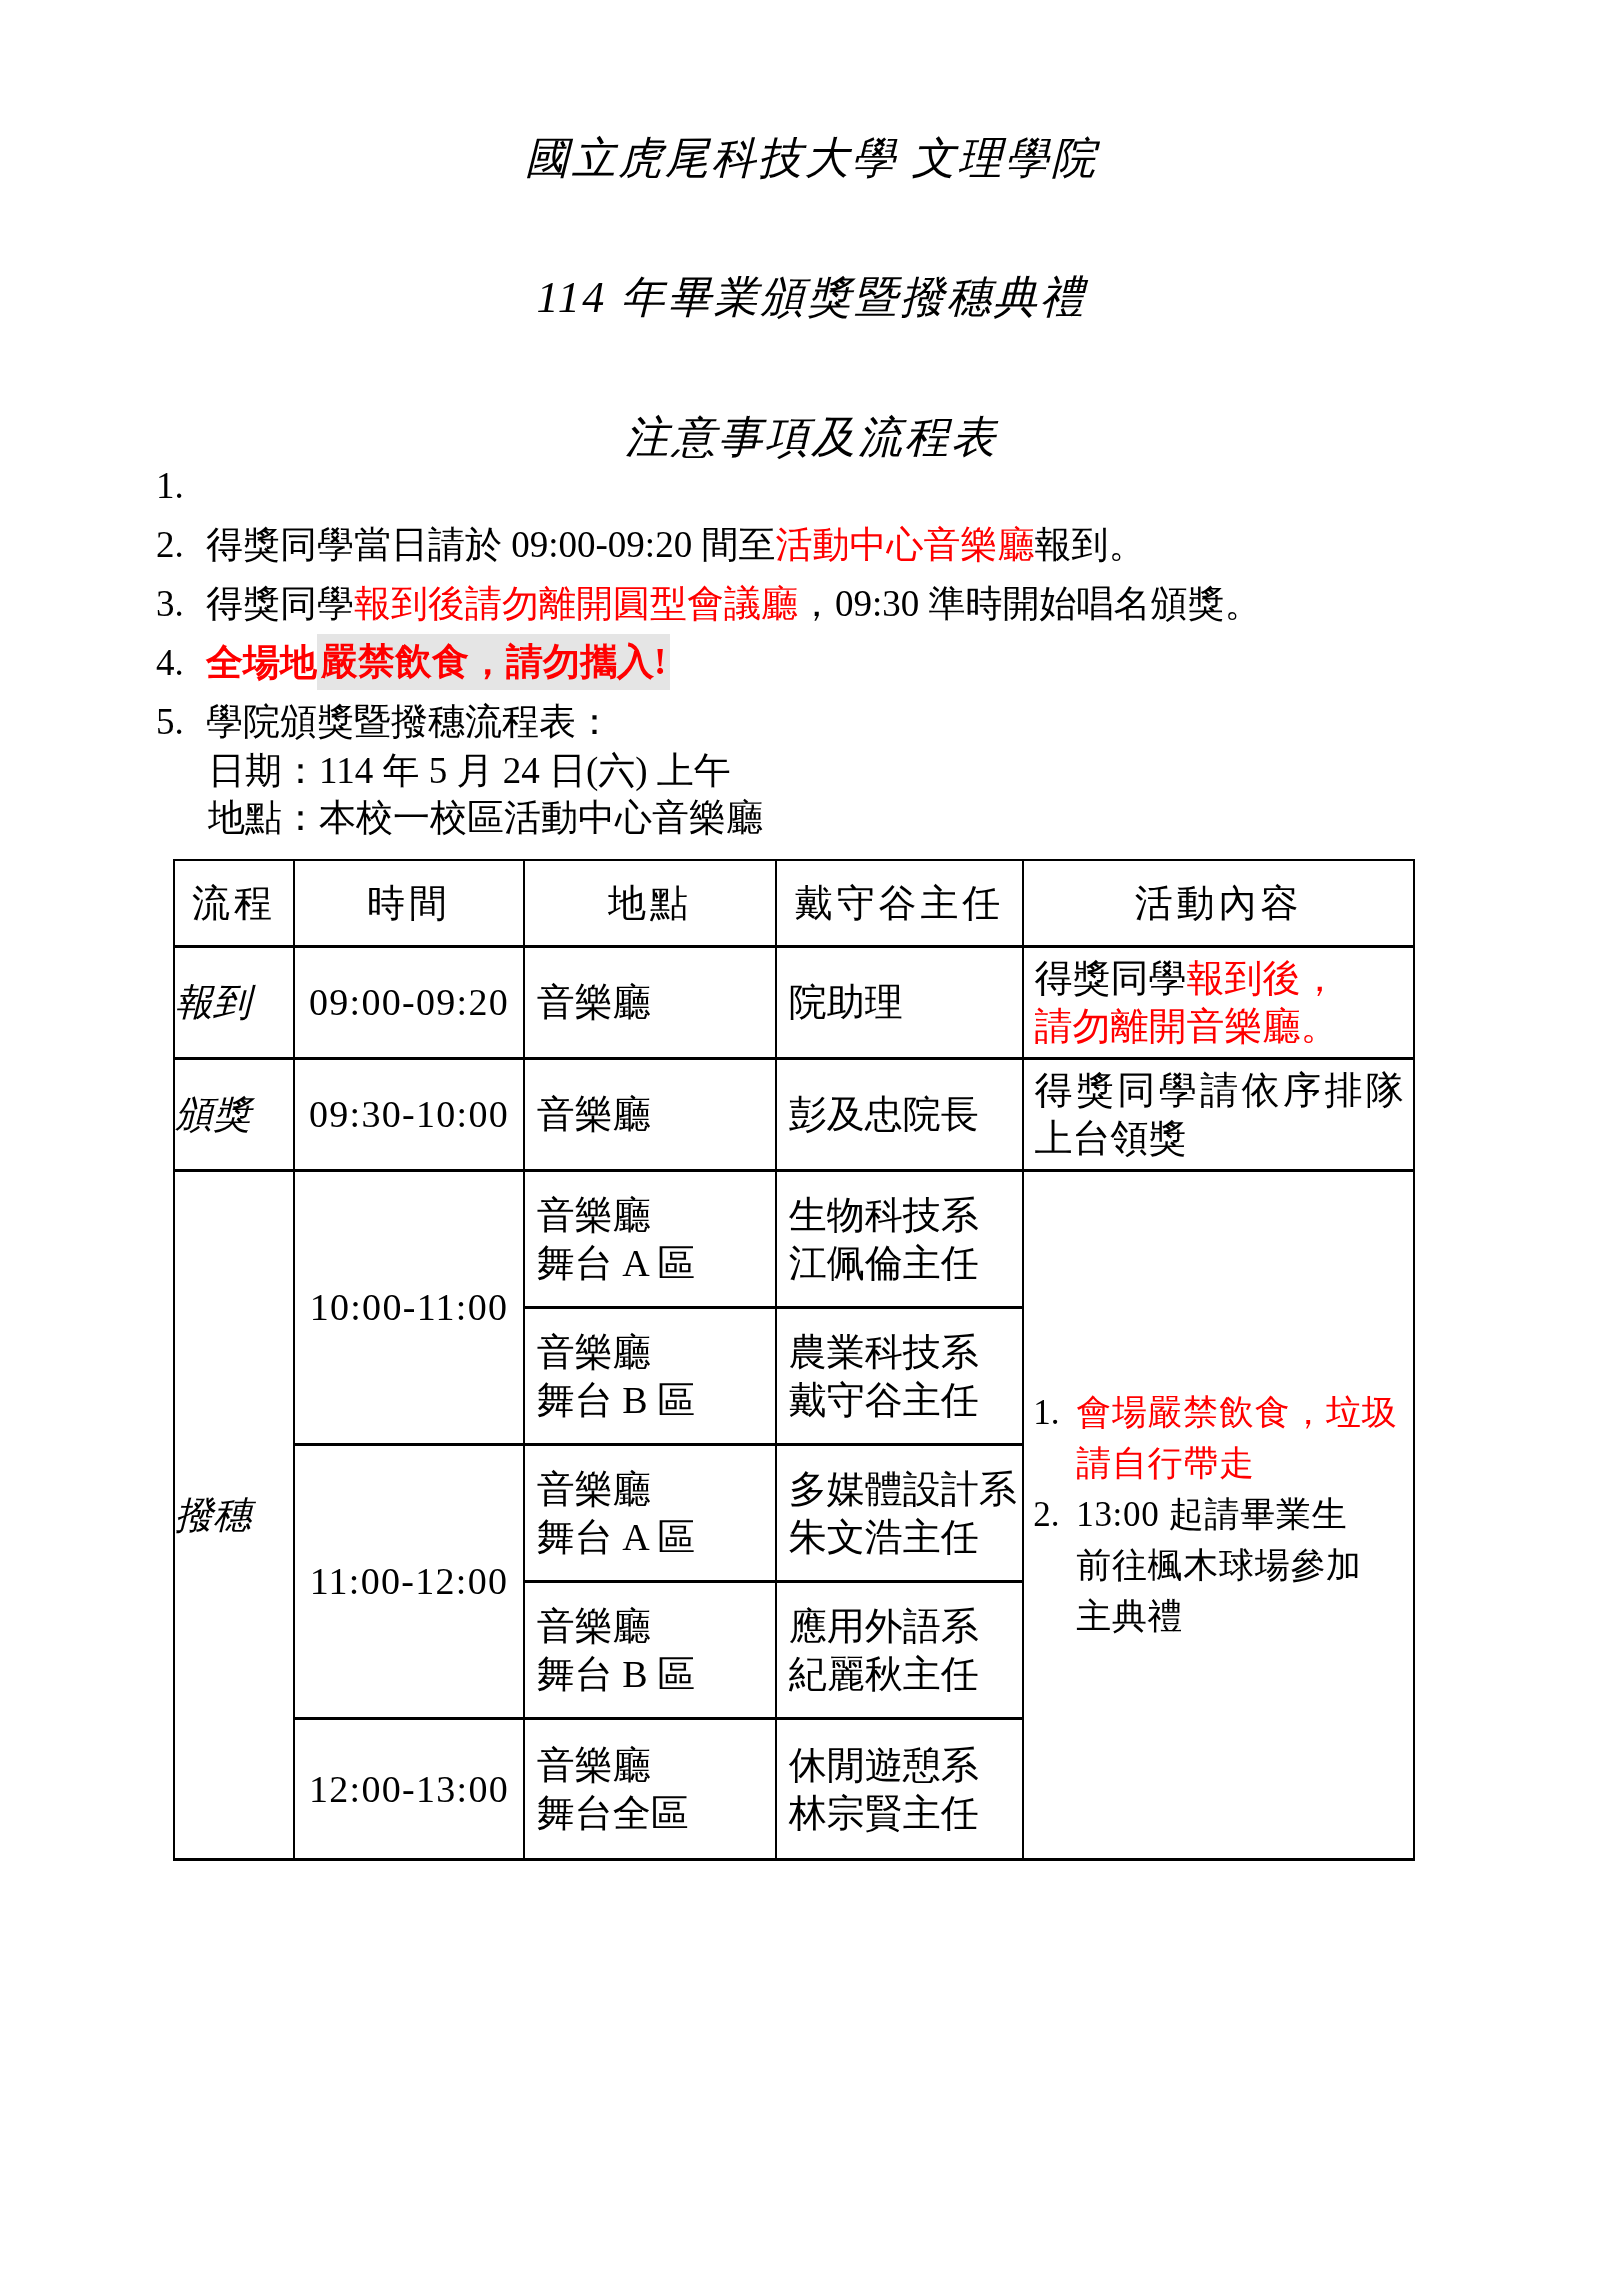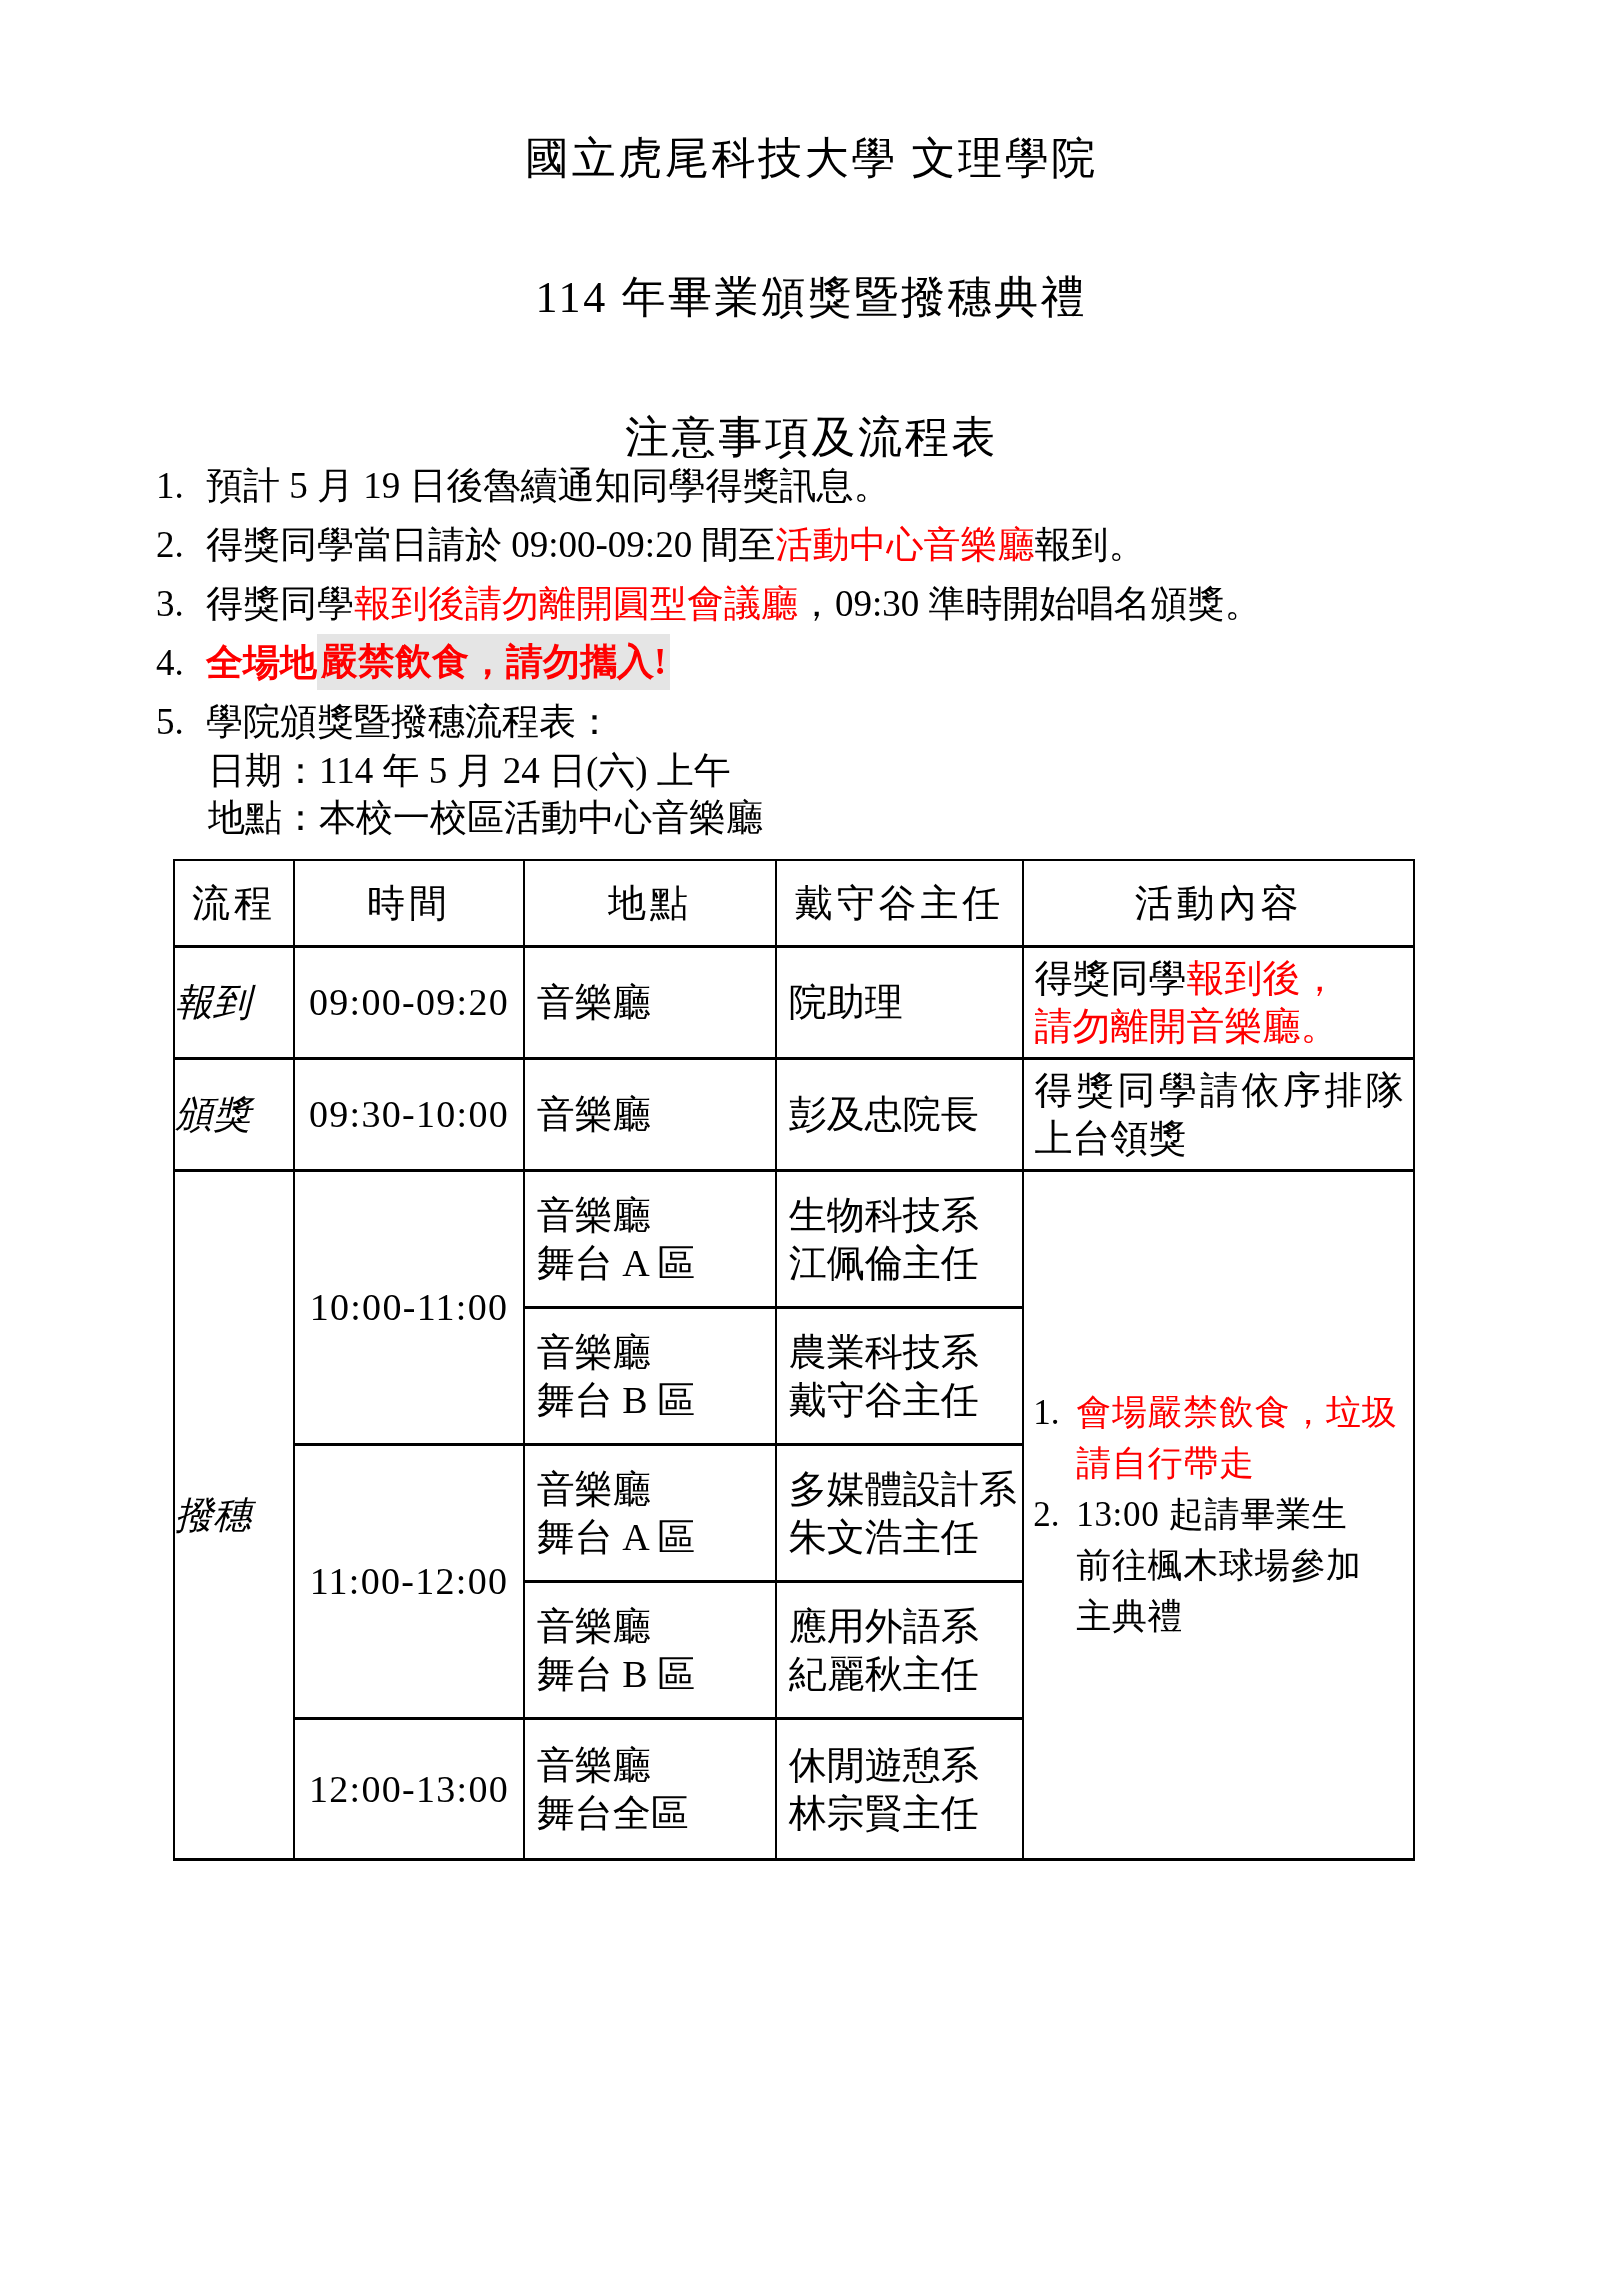--- a/index.html
+++ b/index.html
@@ -16,20 +16,21 @@
   }
   
   .title-block { position: absolute; left: 0; top: 131px; width: 100%; }
   .title-line {
     width: 100%;
     text-align: center;
     font-size: 44px;
     line-height: 56px;
     letter-spacing: 2.6px;
     white-space: pre;
+    font-style: italic;
   }
   .title-line.t1 { position: absolute; top: 0; }
   .title-line.t2 { position: absolute; top: 139px; }
   .title-line.t3 { position: absolute; top: 279px; }
   
   .notices { position: absolute; left: 156px; top: 456px; width: 1341px; }
   .notice-row { display: flex; align-items: center; height: 59px; font-size: 37px; }
   .notice-num { width: 50px; flex: 0 0 50px; }
   .notice-text { flex: 1; white-space: nowrap; }
   .seg-black { color: #000000; }
@@ -88,21 +89,20 @@
 
   <div class="title-block">
     <div class="title-line t1">國立虎尾科技大學 文理學院</div>
     <div class="title-line t2">114 年畢業頒獎暨撥穗典禮</div>
     <div class="title-line t3">注意事項及流程表</div>
   </div>
 
   <div class="notices">
     <div class="notice-row">
       <span class="notice-num">1.</span>
-      <span class="notice-text"><span class="seg-black">預計 5 月 19 日後魯續通知同學得獎訊息。</span></span>
     </div>
     <div class="notice-row">
       <span class="notice-num">2.</span>
       <span class="notice-text"><span class="seg-black">得獎同學當日請於 09:00-09:20 間至</span><span class="seg-red">活動中心音樂廳</span><span class="seg-black">報到。</span></span>
     </div>
     <div class="notice-row">
       <span class="notice-num">3.</span>
       <span class="notice-text"><span class="seg-black">得獎同學</span><span class="seg-red">報到後請勿離開圓型會議廳</span><span class="seg-black">，09:30 準時開始唱名頒獎。</span></span>
     </div>
     <div class="notice-row">

